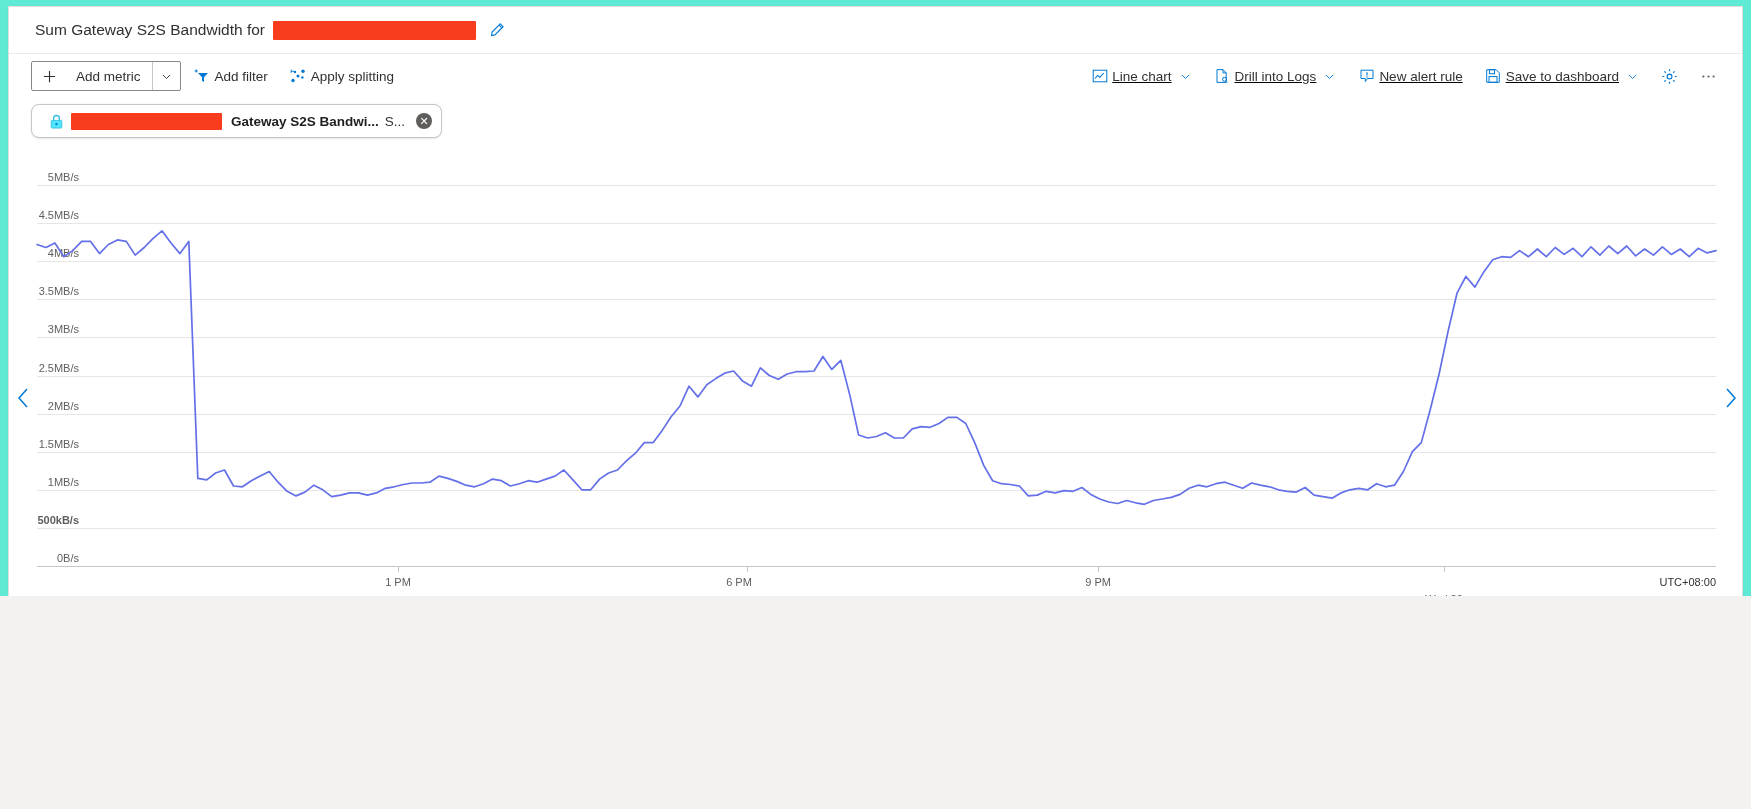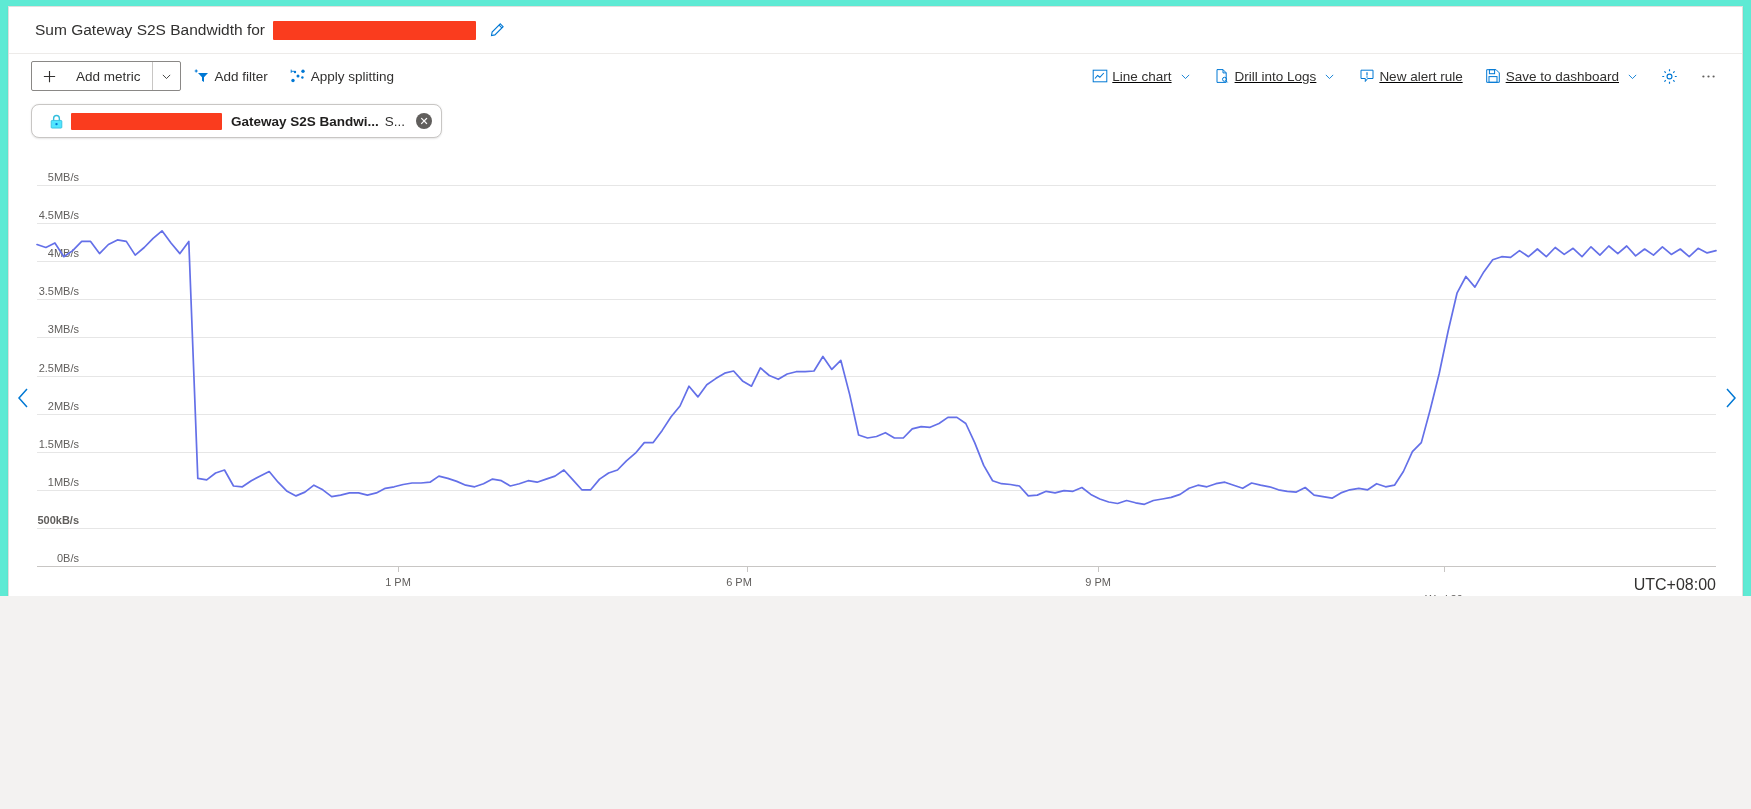--- a/index.html
+++ b/index.html
@@ -232,21 +232,21 @@
     white-space: nowrap;
   }
   .xtick-mark {
     position: absolute;
     width: 1px;
     height: 5px;
     background: #c8c6c4;
   }
   .tz-label {
     position: absolute;
-    font-size: 16px;
+    font-size: 11px;
     color: #323130;
     white-space: nowrap;
   }
 
   
   .legend {
     position: absolute;
     left: 30px;
     top: 738px;
     display: flex;

